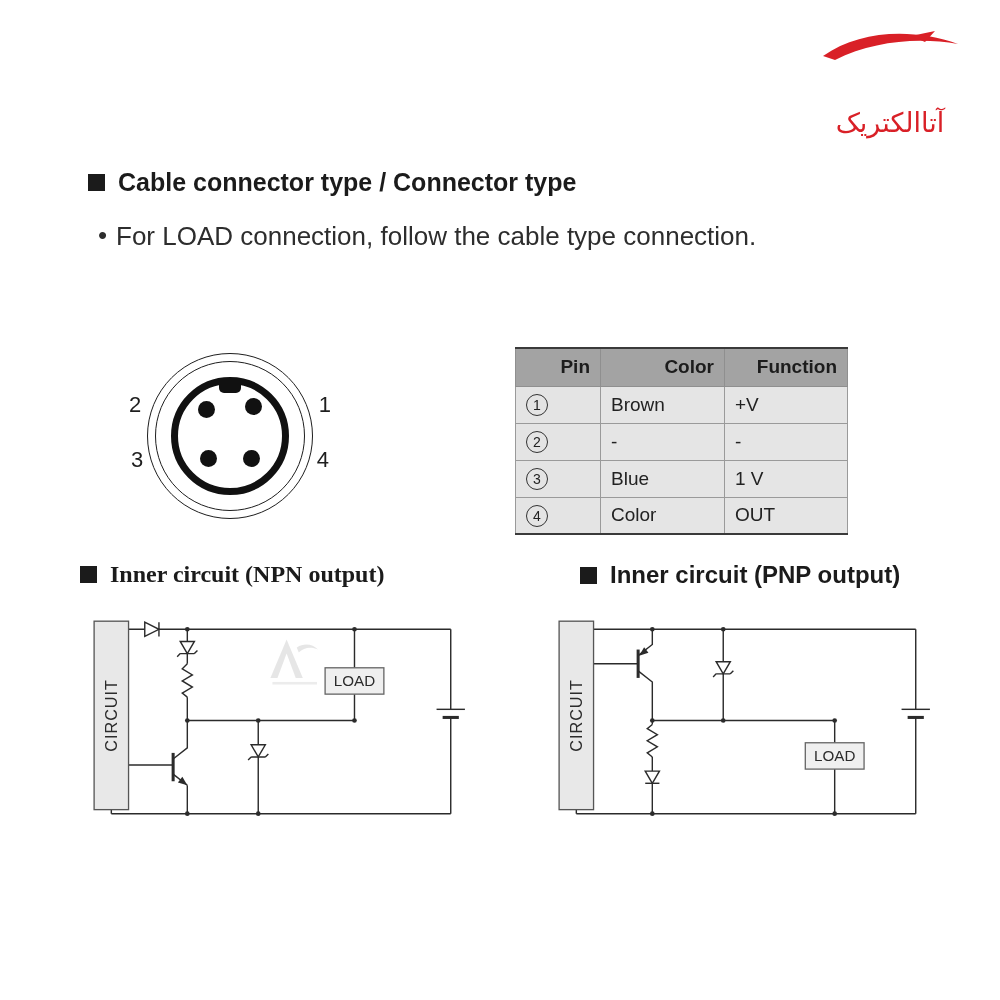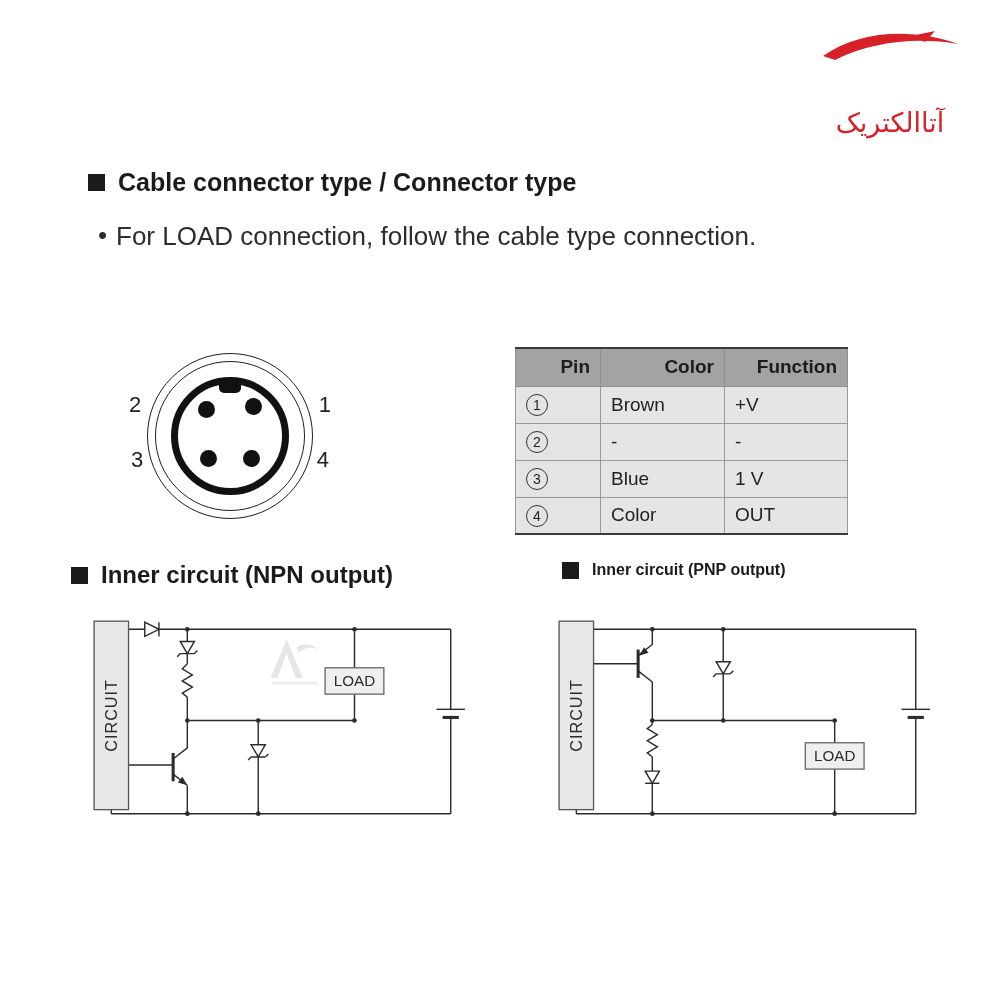--- a/index.html
+++ b/index.html
@@ -16,22 +16,22 @@
   .logo { position:absolute; top:30px; right:30px; width:160px; text-align:center; }
   .logo-text {
     color:#d92027; font-weight:normal; font-size:27px;
     font-family:"DejaVu Sans", sans-serif; direction:rtl; line-height:1.1;margin-top:44px;
   }
 
   
   .sec-title { position:absolute; display:flex; align-items:center; gap:13px; font-weight:bold; color:#1b1b1b; }
   .sec-title .sq { width:17px; height:17px; background:#1b1b1b; flex:none; }
   #title-main { left:88px; top:168px; font-size:25px; }
-  #title-npn  { left:71px; top:561px; font-size:24px; }
-  #title-pnp  { left:562px; top:561px; font-size:16px; }
+  #title-npn  { left:80px; top:561px; font-size:24px;font-family:Liberation Serif, serif; }
+  #title-pnp  { left:580px; top:561px; font-size:24px; }
 
   
   .bullets { position:absolute; left:96px; top:221px; font-size:26px; color:#2d2d2d; list-style:none; }
   .bullets li { margin-bottom:10px; padding-left:20px; position:relative; }
   .bullets li::before { content:"\2022"; position:absolute; left:2px; top:-1px; }
 
   
   .connector { position:absolute; left:125px; top:348px; width:210px; height:182px; }
   .circ { position:absolute; border-radius:50%; border:1.6px solid #1e1e1e; background:#fff; }
   .c-outer { left:22px; top:5px;  width:166px; height:166px; }

